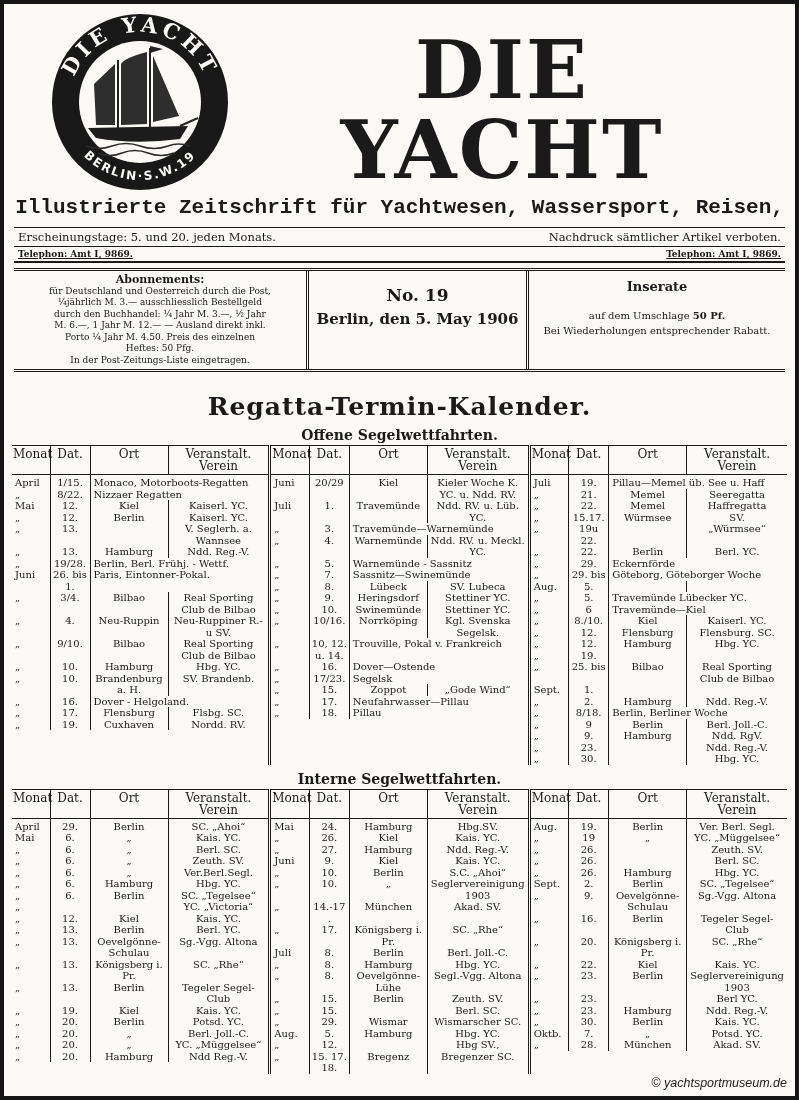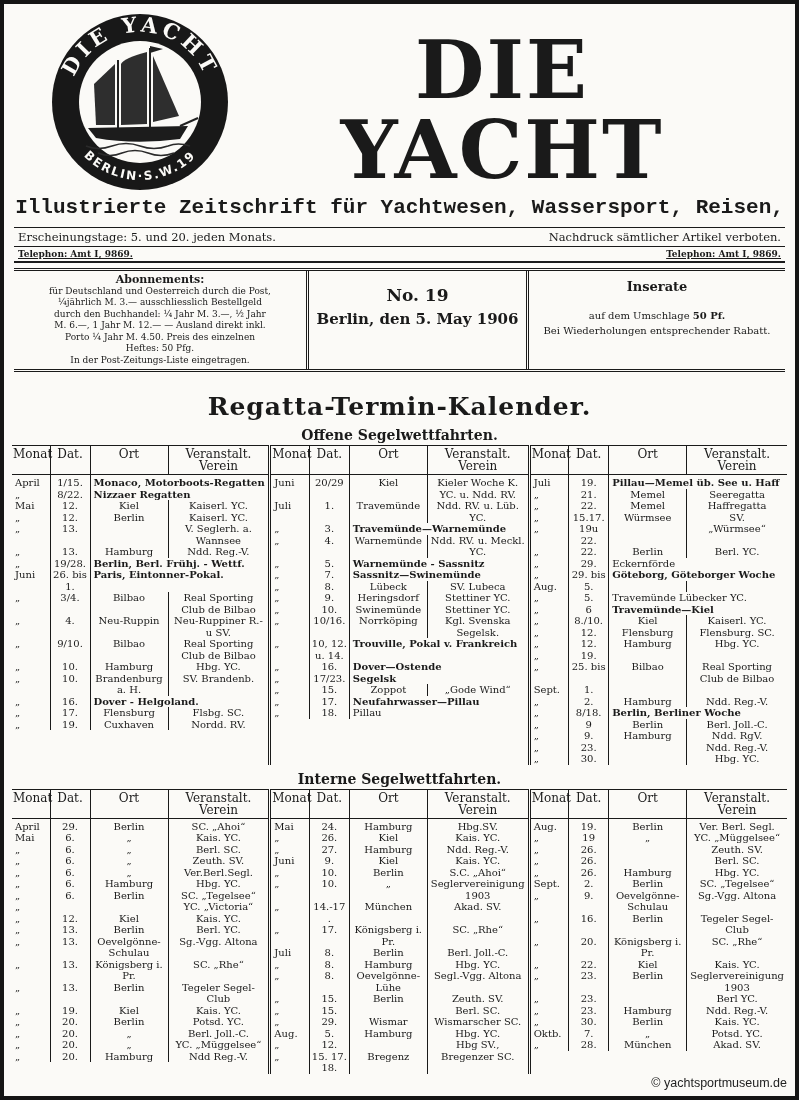--- a/index.html
+++ b/index.html
@@ -45,23 +45,23 @@
      font-size:12px;padding:2px 1px;vertical-align:top;line-height:12px;}
   th + th{border-left:1px solid #1a1a1a;}
   td{font-size:10px;line-height:11.5px;padding:0 2px;vertical-align:top;word-wrap:break-word;}
   td + td{border-left:1px solid #1a1a1a;}
   tbody tr:first-child td{padding-top:2px;}
   .c-monat{text-align:left;padding-left:3px;}
   .c-dat{text-align:center;}
   .c-ort{text-align:center;}
   .c-ver{text-align:center;}
   .c-span{text-align:left;padding-left:3px;}
-  .bold{font-weight:bold;}
+  .bold{font-weight:normal;}
   .credit{position:absolute;right:8px;bottom:6px;font-family:"Liberation Sans",sans-serif;
-          font-size:12.5px;color:#222;}
+          font-size:12.5px;color:#222;font-style:italic;}
 </style>
 </head>
 <body>
 
 <div class="page">
 
   <header class="masthead">
     <div class="logo">
       <svg viewBox="0 0 180 180" width="180" height="180">
         <circle cx="90" cy="90" r="88" fill="#181818"></circle>

